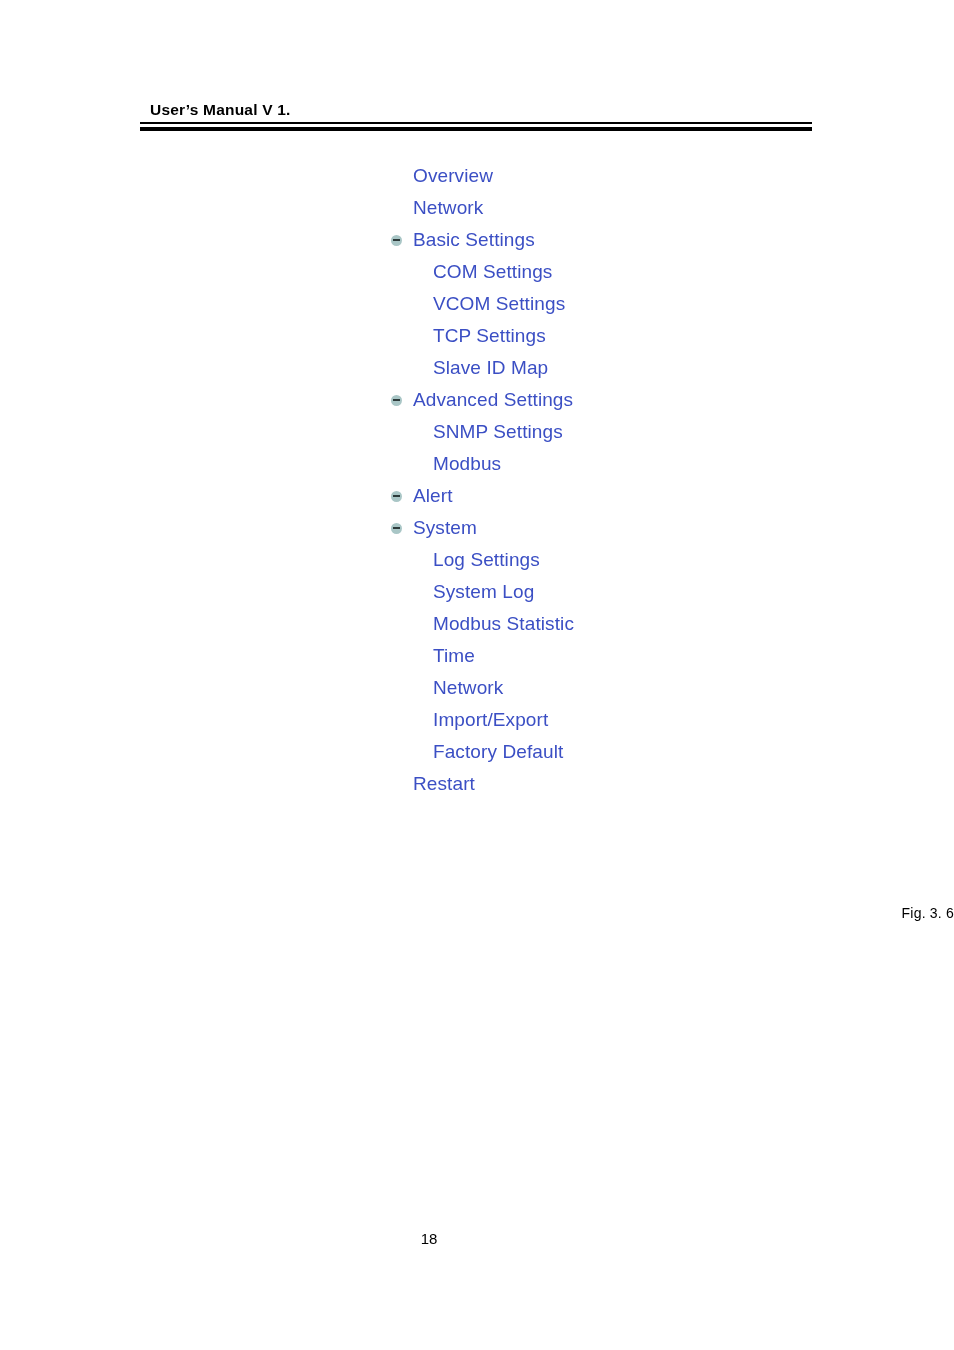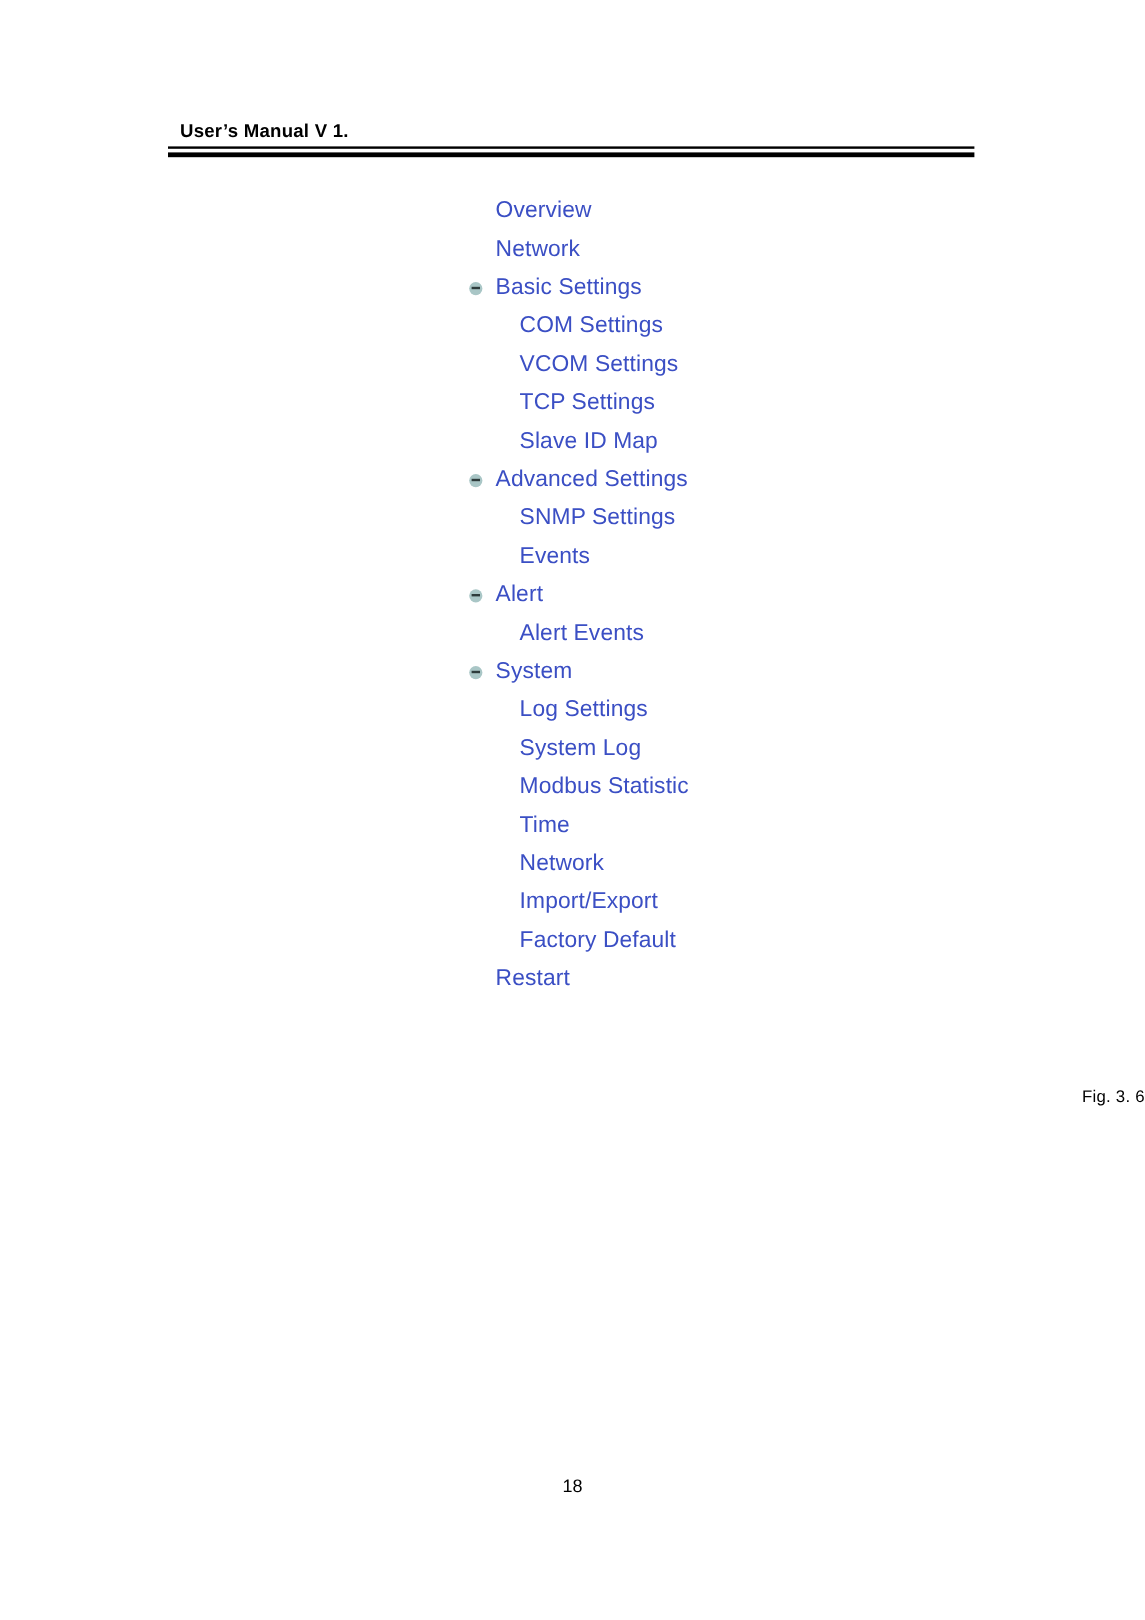--- a/index.html
+++ b/index.html
@@ -115,21 +115,20 @@
   
   .page-number {
     position: absolute;
     left: 0;
     top: 1230px;
     width: 858px;
     text-align: center;
     font-family: "Liberation Sans", sans-serif;
     font-size: 15px;
     color: #000000;
-    margin-left: 48px;
   }
 </style>
 </head>
 <body>
 
 <div class="page-header">
   <div class="header-text">User’s Manual V 1.</div>
 </div>
 <div class="header-rule-thin"></div>
 <div class="header-rule-thick"></div>
@@ -138,23 +137,22 @@
   <ul class="nav-tree" id="nav-tree">
       <li class="nav-row level-0"><span class="nav-label">Overview</span></li>
       <li class="nav-row level-0"><span class="nav-label">Network</span></li>
       <li class="nav-row level-0"><span class="node-icon"></span><span class="nav-label">Basic Settings</span></li>
       <li class="nav-row level-1"><span class="nav-label">COM Settings</span></li>
       <li class="nav-row level-1"><span class="nav-label">VCOM Settings</span></li>
       <li class="nav-row level-1"><span class="nav-label">TCP Settings</span></li>
       <li class="nav-row level-1"><span class="nav-label">Slave ID Map</span></li>
       <li class="nav-row level-0"><span class="node-icon"></span><span class="nav-label">Advanced Settings</span></li>
       <li class="nav-row level-1"><span class="nav-label">SNMP Settings</span></li>
-      <li class="nav-row level-1"><span class="nav-label">Events</span></li>
+      <li class="nav-row level-1"><span class="nav-label">Modbus</span></li>
       <li class="nav-row level-0"><span class="node-icon"></span><span class="nav-label">Alert</span></li>
-      <li class="nav-row level-1"><span class="nav-label">Alert Events</span></li>
       <li class="nav-row level-0"><span class="node-icon"></span><span class="nav-label">System</span></li>
       <li class="nav-row level-1"><span class="nav-label">Log Settings</span></li>
       <li class="nav-row level-1"><span class="nav-label">System Log</span></li>
       <li class="nav-row level-1"><span class="nav-label">Modbus Statistic</span></li>
       <li class="nav-row level-1"><span class="nav-label">Time</span></li>
       <li class="nav-row level-1"><span class="nav-label">Network</span></li>
       <li class="nav-row level-1"><span class="nav-label">Import/Export</span></li>
       <li class="nav-row level-1"><span class="nav-label">Factory Default</span></li>
       <li class="nav-row level-0"><span class="nav-label">Restart</span></li>
     </ul>

